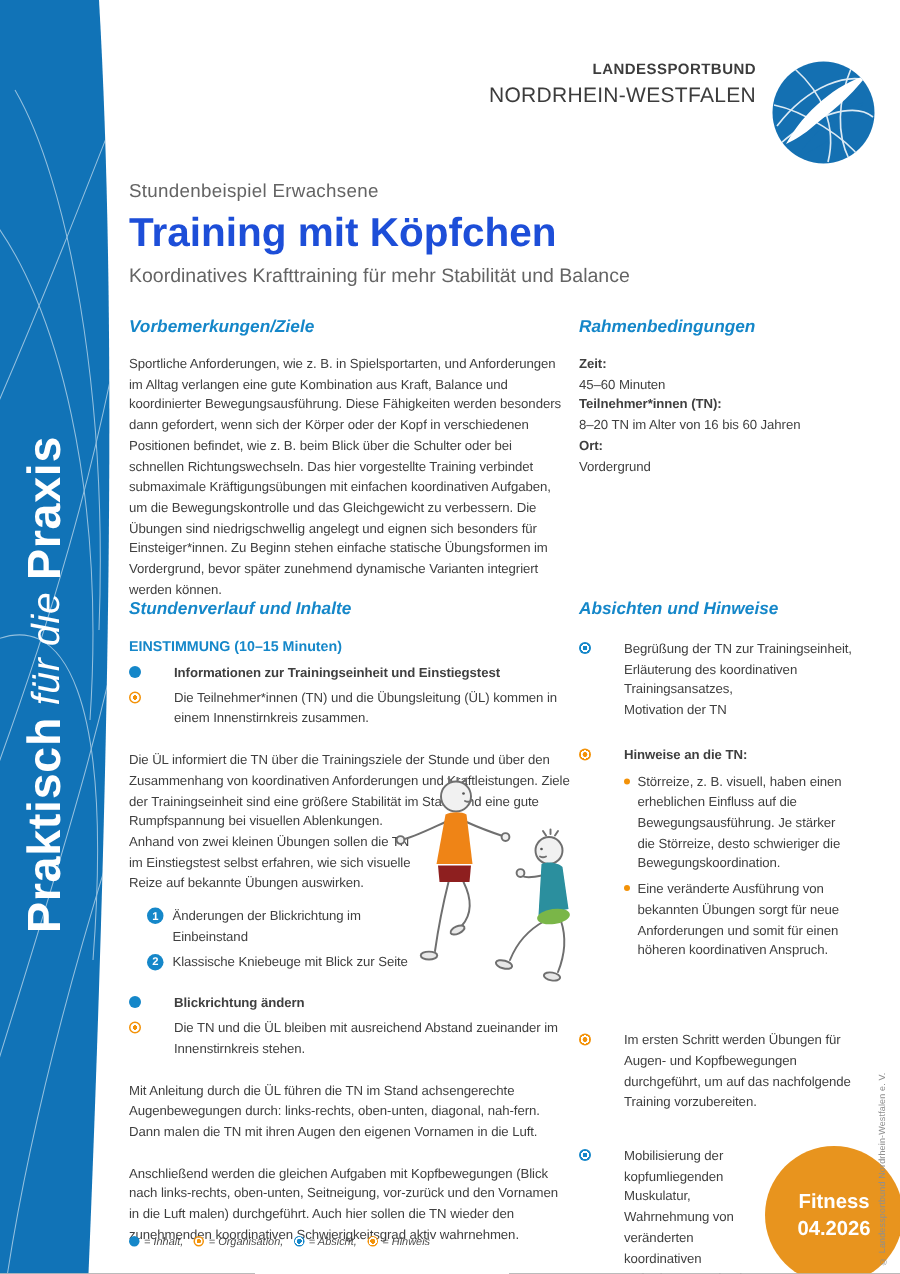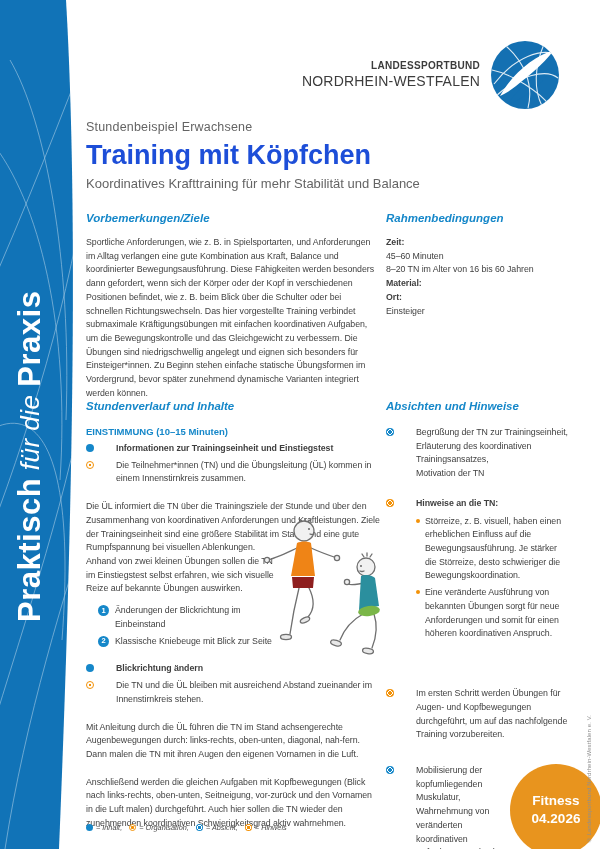--- a/index.html
+++ b/index.html
@@ -13,21 +13,21 @@
   
   .sidebar { position:absolute; left:0; top:0; width:80px; height:849px; }
   .sidebar-text {
     position:absolute; left:12px; top:282px; height:340px;
     writing-mode:vertical-rl; transform:rotate(180deg);
     color:#fff; font-size:31px; letter-spacing:.5px; white-space:nowrap;
   }
   .sidebar-text .w-bold { font-weight:bold; }
   .sidebar-text .w-ital { font-style:italic; font-weight:400; font-size:26px; }
   
-  .logo { position:absolute; right:40px; top:40px; display:flex; align-items:center; gap:10px; }
+  .logo { position:absolute; right:16px; top:40px; display:flex; gap:10px; }
   .logo-text { text-align:right; color:#3c3c3c; line-height:1.35; }
   .logo-line1 { font-weight:bold; font-size:10px; letter-spacing:.3px; }
   .logo-line2 { font-size:14px; letter-spacing:.2px; }
   
   .header { position:absolute; left:86px; top:120px; width:460px; }
   .kicker { font-size:12.5px; color:#646464; letter-spacing:.2px; }
   .title  { font-size:27px; font-weight:bold; color:#1d4ed8; margin-top:6px; }
   .subtitle { font-size:13px; color:#646464; margin-top:5px; }
   
   .col-left  { position:absolute; left:86px;  top:212px; width:294px; }
@@ -220,24 +220,24 @@
       <div class="body-txt gap14">Anschließend werden die gleichen Aufgaben mit Kopfbewegungen (Blick nach links-rechts, oben-unten, Seitneigung, vor-zurück und den Vornamen in die Luft malen) durchgeführt. Auch hier sollen die TN wieder den zunehmenden koordinativen Schwierigkeitsgrad aktiv wahrnehmen.</div>
     </div>
   </div>
 
   <div class="col-right">
     <div class="first-block">
       <div class="sec-head">Rahmenbedingungen</div>
       <div class="body-txt">
         <div class="rb-label">Zeit:</div>
         <div>45–60 Minuten</div>
+        <div class="rb-label">Teilnehmer*innen (TN):</div>
         <div>8–20 TN im Alter von 16 bis 60 Jahren</div>
-        <div class="rb-label">Material:</div>
         <div class="rb-label">Ort:</div>
-        <div>Einsteiger</div>
+        <div>Vordergrund</div>
       </div>
     </div>
 
     <div>
       <div class="sec-head">Absichten und Hinweise</div>
 
       <div class="irow body-txt" style="margin-top:14px;">
         <span class="ic ic-absicht"></span>
         <span class="itxt prewrap">Begrüßung der TN zur Trainingseinheit,
 Erläuterung des koordinativen Trainingsansatzes,

